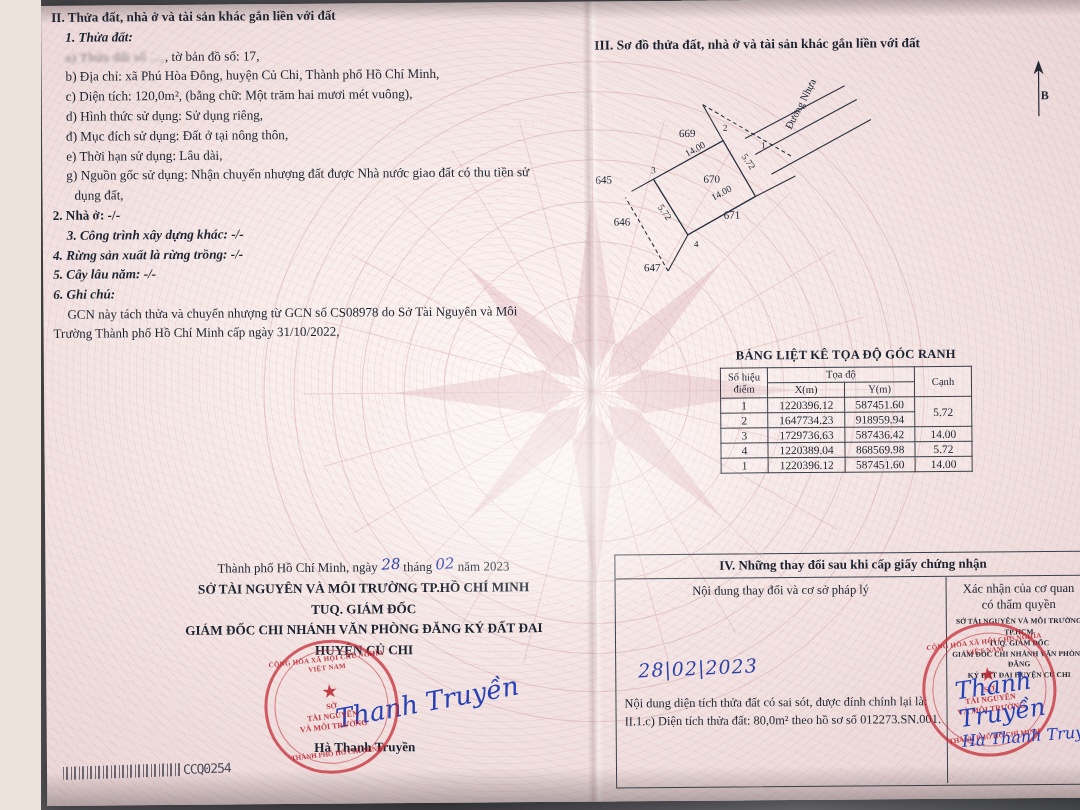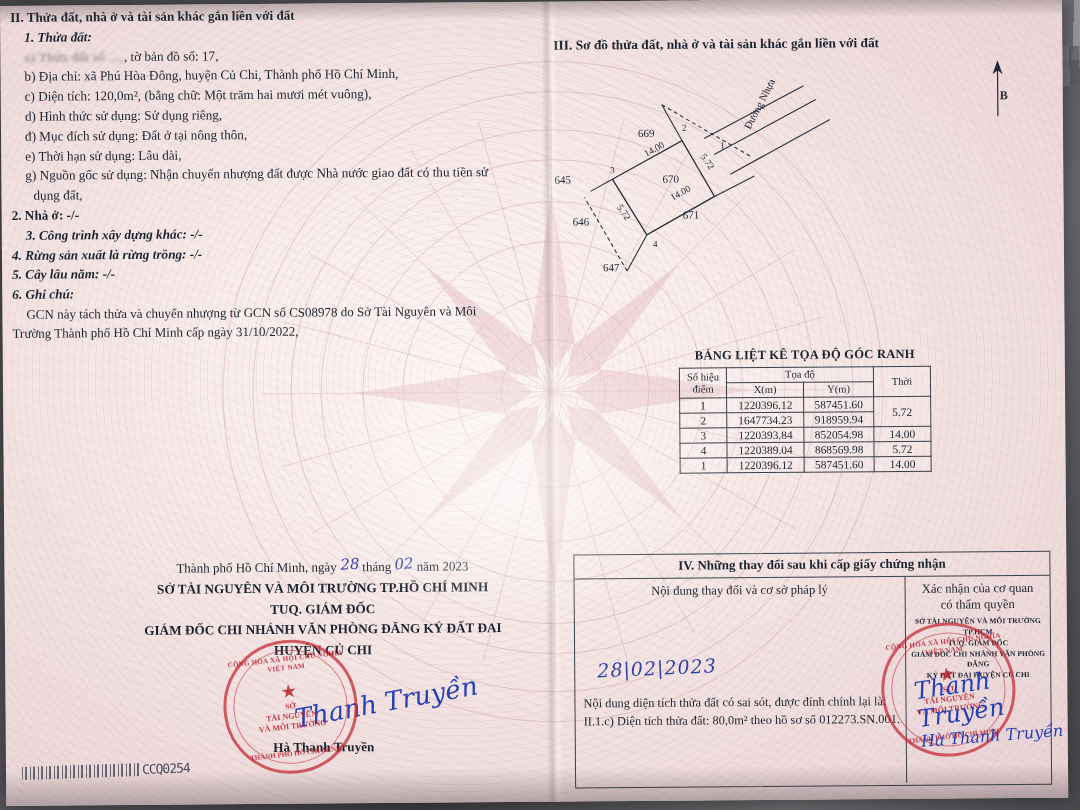--- a/index.html
+++ b/index.html
@@ -9,20 +9,21 @@
     font-family:"Liberation Serif", serif;
     color:#1b2330;
     position:relative;
   }
   
   #photo{
     position:absolute;inset:0;
     background:
       linear-gradient(115deg,#4a4a4e 0%,#58565a 25%,#3e3d42 55%,#6a6a6e 80%,#494a4e 100%);
     overflow:hidden;
+    margin-left:41px;
   }
   .desk-stripes{
     position:absolute;top:0;left:640px;width:440px;height:60px;
     background:repeating-linear-gradient(92deg,#8d8d91 0 14px,#6e6e73 14px 26px,#a3a3a7 26px 34px);
     opacity:.85;
   }
   .desk-stripes2{
     position:absolute;top:46px;left:880px;width:200px;height:40px;
     background:repeating-linear-gradient(88deg,#7d7d82 0 10px,#5e5e63 10px 20px);
     opacity:.7;
@@ -350,43 +351,43 @@
       </svg>
     </div>
 
     <div class="coord-wrap">
       <div class="coord-title">BẢNG LIỆT KÊ TỌA ĐỘ GÓC RANH</div>
       <table class="coord">
         <thead>
           <tr>
             <th rowspan="2" class="two-line">Số hiệu<br>điểm</th>
             <th colspan="2">Tọa độ</th>
-            <th rowspan="2">Thời</th>
+            <th rowspan="2">Cạnh</th>
           </tr>
           <tr>
             <th>X(m)</th>
             <th>Y(m)</th>
           </tr>
         </thead>
         <tbody>
           <tr>
             <td class="idx">1</td>
             <td>1220396.12</td>
             <td>587451.60</td>
             <td class="side" rowspan="2">5.72</td>
           </tr>
           <tr>
             <td class="idx">2</td>
             <td>1647734.23</td>
             <td>918959.94</td>
           </tr>
           <tr>
             <td class="idx">3</td>
-            <td>1220393.84</td>
-            <td>852054.98</td>
+            <td>1729736.63</td>
+            <td>587436.42</td>
             <td class="side" rowspan="1">14.00</td>
           </tr>
           <tr>
             <td class="idx">4</td>
             <td>1220389.04</td>
             <td>868569.98</td>
             <td class="side">5.72</td>
           </tr>
           <tr>
             <td class="idx">1</td>

